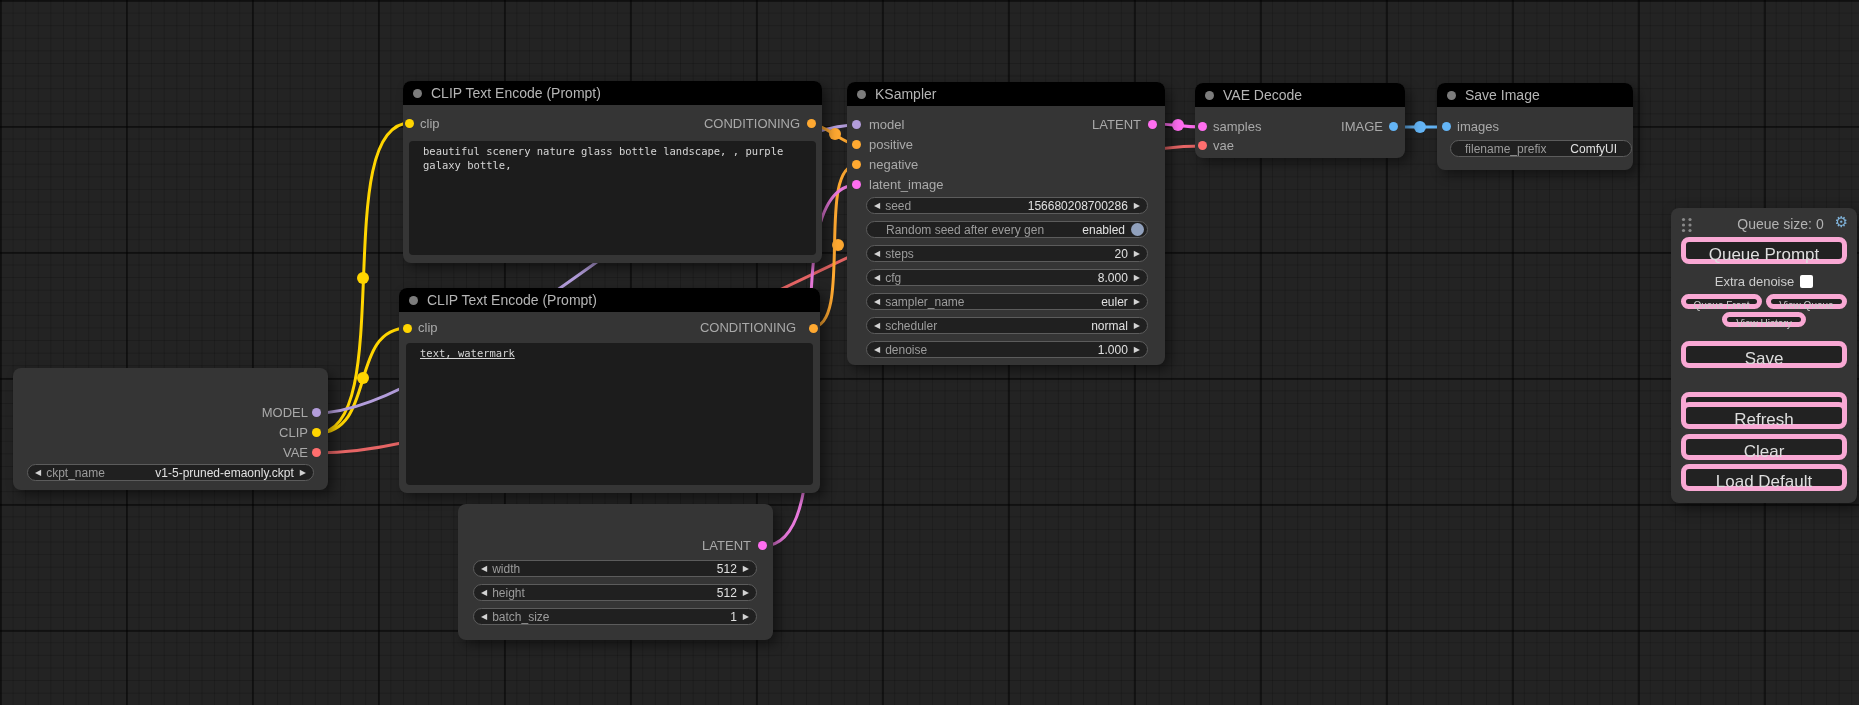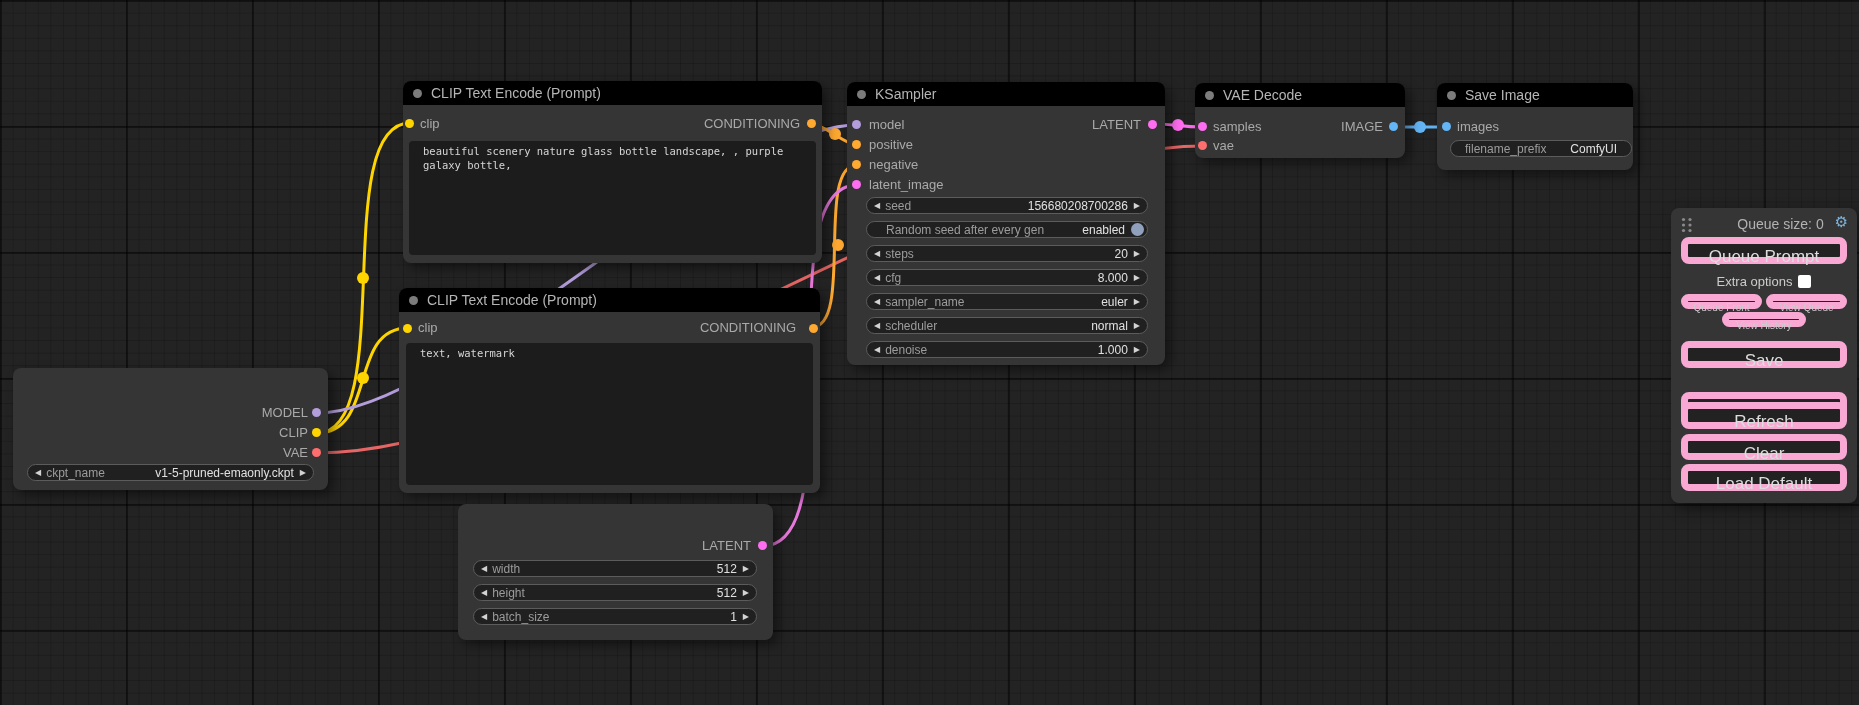--- a/index.html
+++ b/index.html
@@ -26,21 +26,21 @@
   .widget{position:absolute;background:#202020;border:1px solid #5c5c5c;border-radius:9px;display:flex;align-items:center;font-size:12px;box-sizing:border-box;padding:0 7px;color:#9c9c9c;height:17px;}
   .arrL,.arrR{font-size:8px;color:#d2d2d2;line-height:1;}
   .wl{margin-left:5px;white-space:nowrap;}
   .wv{margin-left:auto;color:#e0e0e0;margin-right:6px;white-space:nowrap;}
   .toggle{width:13px;height:13px;border-radius:50%;background:#90A0BC;margin-right:-4px;flex:none;}
   
   .c-model{background:#B39DDB}.c-clip{background:#FFD500}.c-vae{background:#FF6E6E}
   .c-cond{background:#FFA931}.c-latent{background:#FF6EF0}.c-image{background:#64B5F6}
   
   #queue-panel{position:absolute;left:1671px;top:208px;width:186px;height:295px;background:#353535;border-radius:8px;box-shadow:5px 5px 14px rgba(0,0,0,.5);z-index:3;}
-  .qbtn{position:absolute;background:#222222;border:7px solid #f9a8d4;border-radius:8px;color:#dddddd;text-align:center;box-sizing:border-box;cursor:pointer;}
+  .qbtn{position:absolute;background:#222222;border:5px solid #f9a8d4;border-radius:8px;color:#dddddd;text-align:center;box-sizing:border-box;cursor:pointer;}
   .qbig{left:10px;width:166px;height:27px;font-size:17px;line-height:25px;}
   .qsmall{height:15px;font-size:10px;line-height:13px;border-radius:8px;color:#cccccc;}
   #queue-size{position:absolute;left:0;right:0;top:8px;text-align:center;font-size:14px;color:#b2b2b2;padding-left:33px;}
   #gear{position:absolute;right:9px;top:5px;font-size:15px;color:#7FB2D9;cursor:pointer;}
   #extra-row{position:absolute;left:0;right:0;top:66px;display:flex;justify-content:center;align-items:center;gap:6px;color:#cccccc;font-size:13px;}
   #extra-checkbox{width:13px;height:13px;background:#ffffff;border-radius:2px;}
   #drag-handle{position:absolute;left:10px;top:9px;}
 </style>
 </head>
 <body>
@@ -94,21 +94,21 @@
 
   <div class="node" style="left:399px;top:288px;width:421px;height:205px;">
     <div class="ntitle">
       <div class="tdot"></div>
       <span class="ttxt">CLIP Text Encode (Prompt)</span>
     </div>
     <div class="slotdot c-clip" style="left:4px;top:36px;"></div>
     <div class="slbl" style="left:19px;top:33px;">clip</div>
     <div class="slbl rlbl" style="right:24px;top:33px;">CONDITIONING</div>
     <div class="slotdot c-cond" style="left:410px;top:36px;"></div>
-    <div class="ta" style="left:7px;top:55px;width:407px;height:142px;">text, watermark</div>
+    <div class="ta" style="left:7px;top:55px;width:407px;height:142px;text-decoration:underline;">text, watermark</div>
   </div>
 
   <div class="node" style="left:458px;top:504px;width:315px;height:136px;">
     <div class="slbl rlbl" style="right:22px;top:35px;">LATENT</div>
     <div class="slotdot c-latent" style="left:300px;top:37px;"></div>
     <div class="widget" style="left:15px;top:56px;width:284px;">
       <span class="arrL">◀</span>
       <span class="wl">width</span>
       <span class="wv">512</span>
       <span class="arrR">▶</span>
@@ -218,21 +218,21 @@
         <circle cx="9" cy="2.5" r="1.6" fill="#8a8a8a"></circle>
       <circle cx="2.5" cy="8" r="1.6" fill="#8a8a8a"></circle>
         <circle cx="9" cy="8" r="1.6" fill="#8a8a8a"></circle>
       <circle cx="2.5" cy="13.5" r="1.6" fill="#8a8a8a"></circle>
         <circle cx="9" cy="13.5" r="1.6" fill="#8a8a8a"></circle>
     </svg>
     <div id="queue-size">Queue size: 0</div>
     <div id="gear">⚙</div>
     <div class="qbtn qbig" style="top:29px;">Queue Prompt</div>
     <div id="extra-row">
-      <span>Extra options</span>
+      <span>Extra denoise</span>
       <span id="extra-checkbox"></span>
     </div>
     <div class="qbtn qsmall" style="left:10px;top:86px;width:81px;">Queue Front</div>
     <div class="qbtn qsmall" style="left:95px;top:86px;width:81px;">View Queue</div>
     <div class="qbtn qsmall" style="left:51px;top:104px;width:84px;">View History</div>
     <div class="qbtn qbig" style="top:133px;">Save</div>
     <div class="qbtn qbig" style="top:164px;height:26px;margin-top:20px;">Load</div>
     <div class="qbtn qbig" style="top:194px;">Refresh</div>
     <div class="qbtn qbig" style="top:226px;height:26px;">Clear</div>
     <div class="qbtn qbig" style="top:256px;">Load Default</div>

